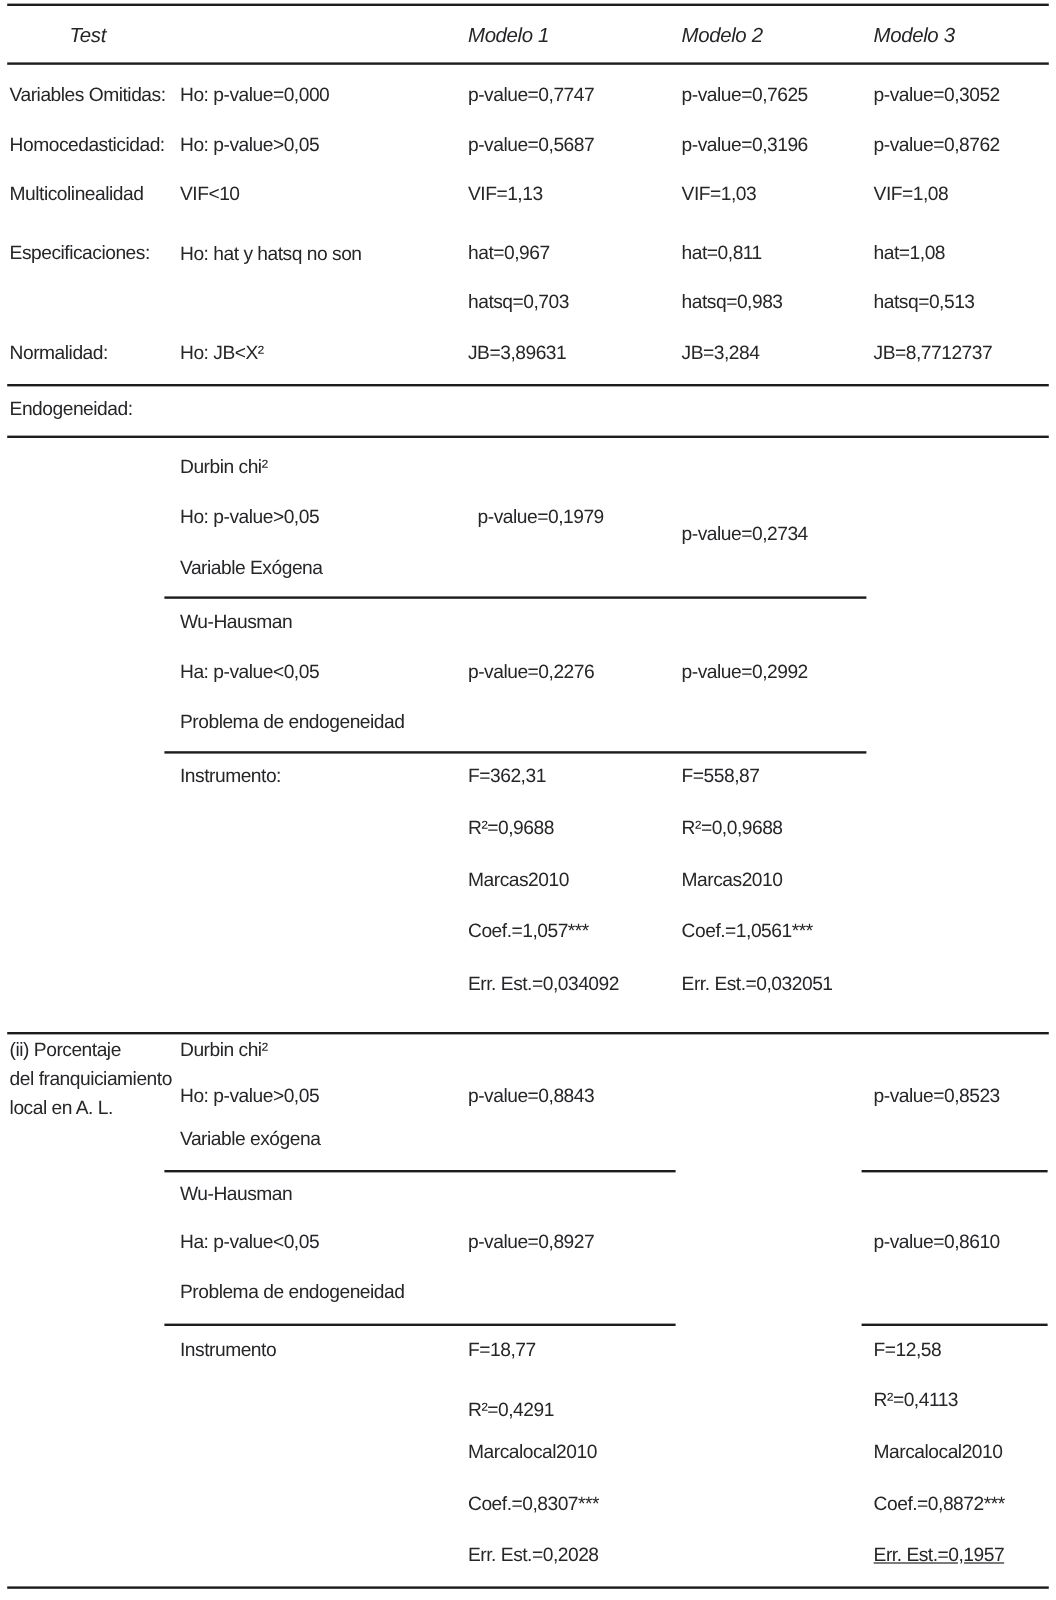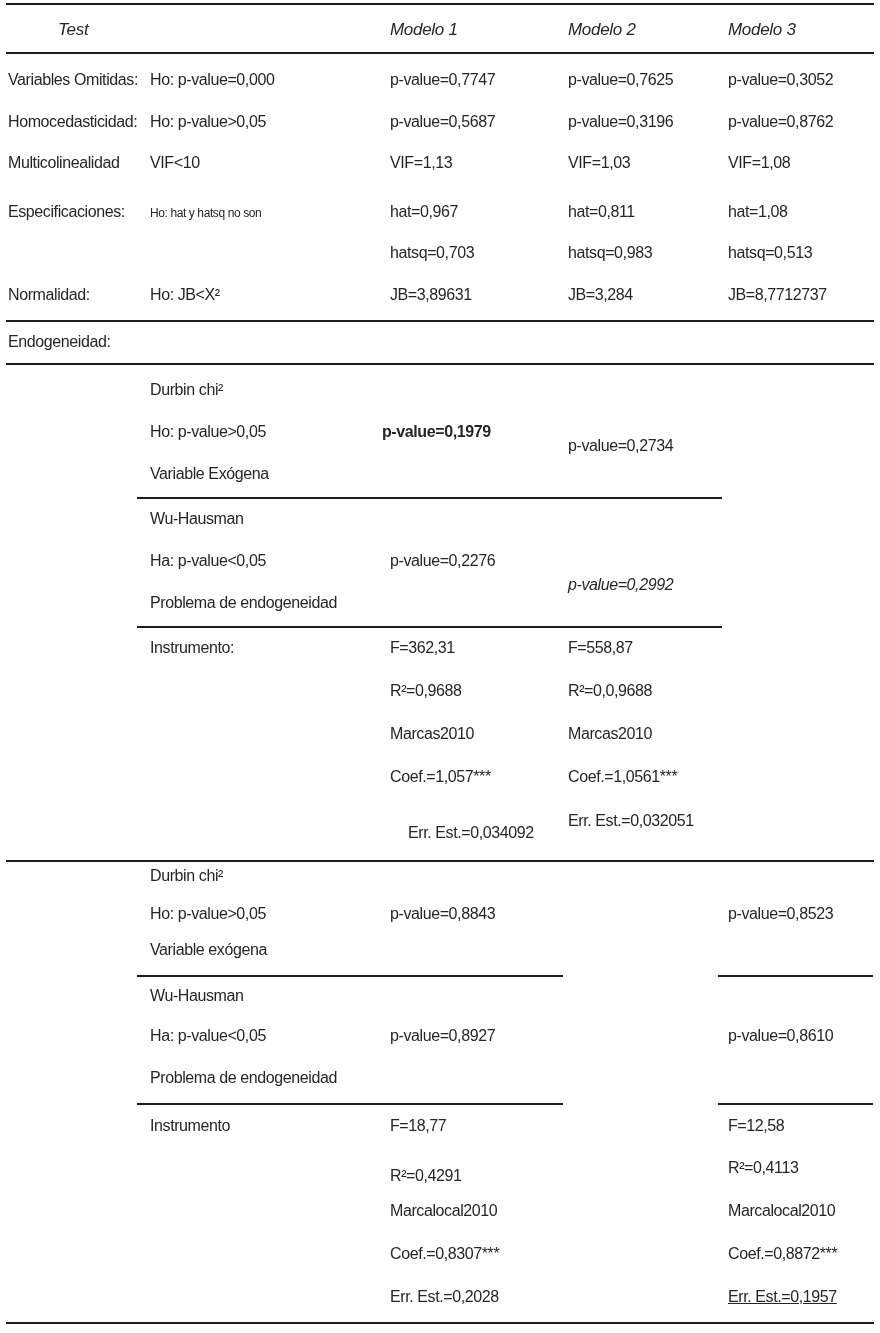--- a/index.html
+++ b/index.html
@@ -19,21 +19,21 @@
   .t {
     position: absolute;
     font-size: 16px;
     line-height: 20px;
     letter-spacing: -0.4px;
     white-space: nowrap;
     transform: translateY(-50%);
   }
   .block {
     position: absolute;
-    font-size: 12px;
+    font-size: 16px;
     line-height: 24px;
     letter-spacing: -0.4px;
     transform: none;
   }
   .block span { display: block; }
   .cond2 { line-height: 28px; }
   .h {
     position: absolute;
     font-size: 17px;
     font-style: italic;
@@ -102,40 +102,45 @@
   <div class="t" style="left:8px; top:295px;">Normalidad:</div>
   <div class="t" style="left:150px; top:295px;">Ho: JB&lt;X²</div>
   <div class="t" style="left:390px; top:295px;">JB=3,89631</div>
   <div class="t" style="left:568px; top:295px;">JB=3,284</div>
   <div class="t" style="left:728px; top:295px;">JB=8,7712737</div>
 
   <div class="t" style="left:8px; top:342px;">Endogeneidad:</div>
 
   <div class="t" style="left:150px; top:390px;">Durbin chi²</div>
   <div class="t" style="left:150px; top:432px;">Ho: p-value&gt;0,05</div>
-  <div class="t" style="left:382px; top:432px;font-weight:bold;">p-value=0,1979</div>
+  <div class="t" style="left:398px; top:432px;">p-value=0,1979</div>
   <div class="t" style="left:568px; top:432px;margin-top:14px;">p-value=0,2734</div>
   <div class="t" style="left:150px; top:474px;">Variable Exógena</div>
   <div class="t" style="left:150px; top:519px;">Wu-Hausman</div>
   <div class="t" style="left:150px; top:561px;">Ha: p-value&lt;0,05</div>
   <div class="t" style="left:390px; top:561px;">p-value=0,2276</div>
-  <div class="t" style="left:568px; top:585px;font-style:italic;">p-value=0,2992</div>
+  <div class="t" style="left:568px; top:561px;">p-value=0,2992</div>
   <div class="t" style="left:150px; top:603px;">Problema de endogeneidad</div>
   <div class="t" style="left:150px; top:648px;">Instrumento:</div>
   <div class="t" style="left:390px; top:648px;">F=362,31</div>
   <div class="t" style="left:568px; top:648px;">F=558,87</div>
   <div class="t" style="left:390px; top:691px;">R²=0,9688</div>
   <div class="t" style="left:568px; top:691px;">R²=0,0,9688</div>
   <div class="t" style="left:390px; top:734px;">Marcas2010</div>
   <div class="t" style="left:568px; top:734px;">Marcas2010</div>
   <div class="t" style="left:390px; top:777px;">Coef.=1,057***</div>
   <div class="t" style="left:568px; top:777px;">Coef.=1,0561***</div>
-  <div class="t" style="left:408px; top:821px;margin-top:12px;">Err. Est.=0,034092</div>
+  <div class="t" style="left:390px; top:821px;">Err. Est.=0,034092</div>
   <div class="t" style="left:568px; top:821px;">Err. Est.=0,032051</div>
 
+  <div class="block" style="left:8px; top:864px; width:145px;">
+    <span>(ii) Porcentaje</span>
+    <span>del franquiciamiento</span>
+    <span>local en A. L.</span>
+  </div>
   <div class="t" style="left:150px; top:876px;">Durbin chi²</div>
   <div class="t" style="left:150px; top:914px;">Ho: p-value&gt;0,05</div>
   <div class="t" style="left:390px; top:914px;">p-value=0,8843</div>
   <div class="t" style="left:728px; top:914px;">p-value=0,8523</div>
   <div class="t" style="left:150px; top:950px;">Variable exógena</div>
   <div class="t" style="left:150px; top:996px;">Wu-Hausman</div>
   <div class="t" style="left:150px; top:1036px;">Ha: p-value&lt;0,05</div>
   <div class="t" style="left:390px; top:1036px;">p-value=0,8927</div>
   <div class="t" style="left:728px; top:1036px;">p-value=0,8610</div>
   <div class="t" style="left:150px; top:1078px;">Problema de endogeneidad</div>

